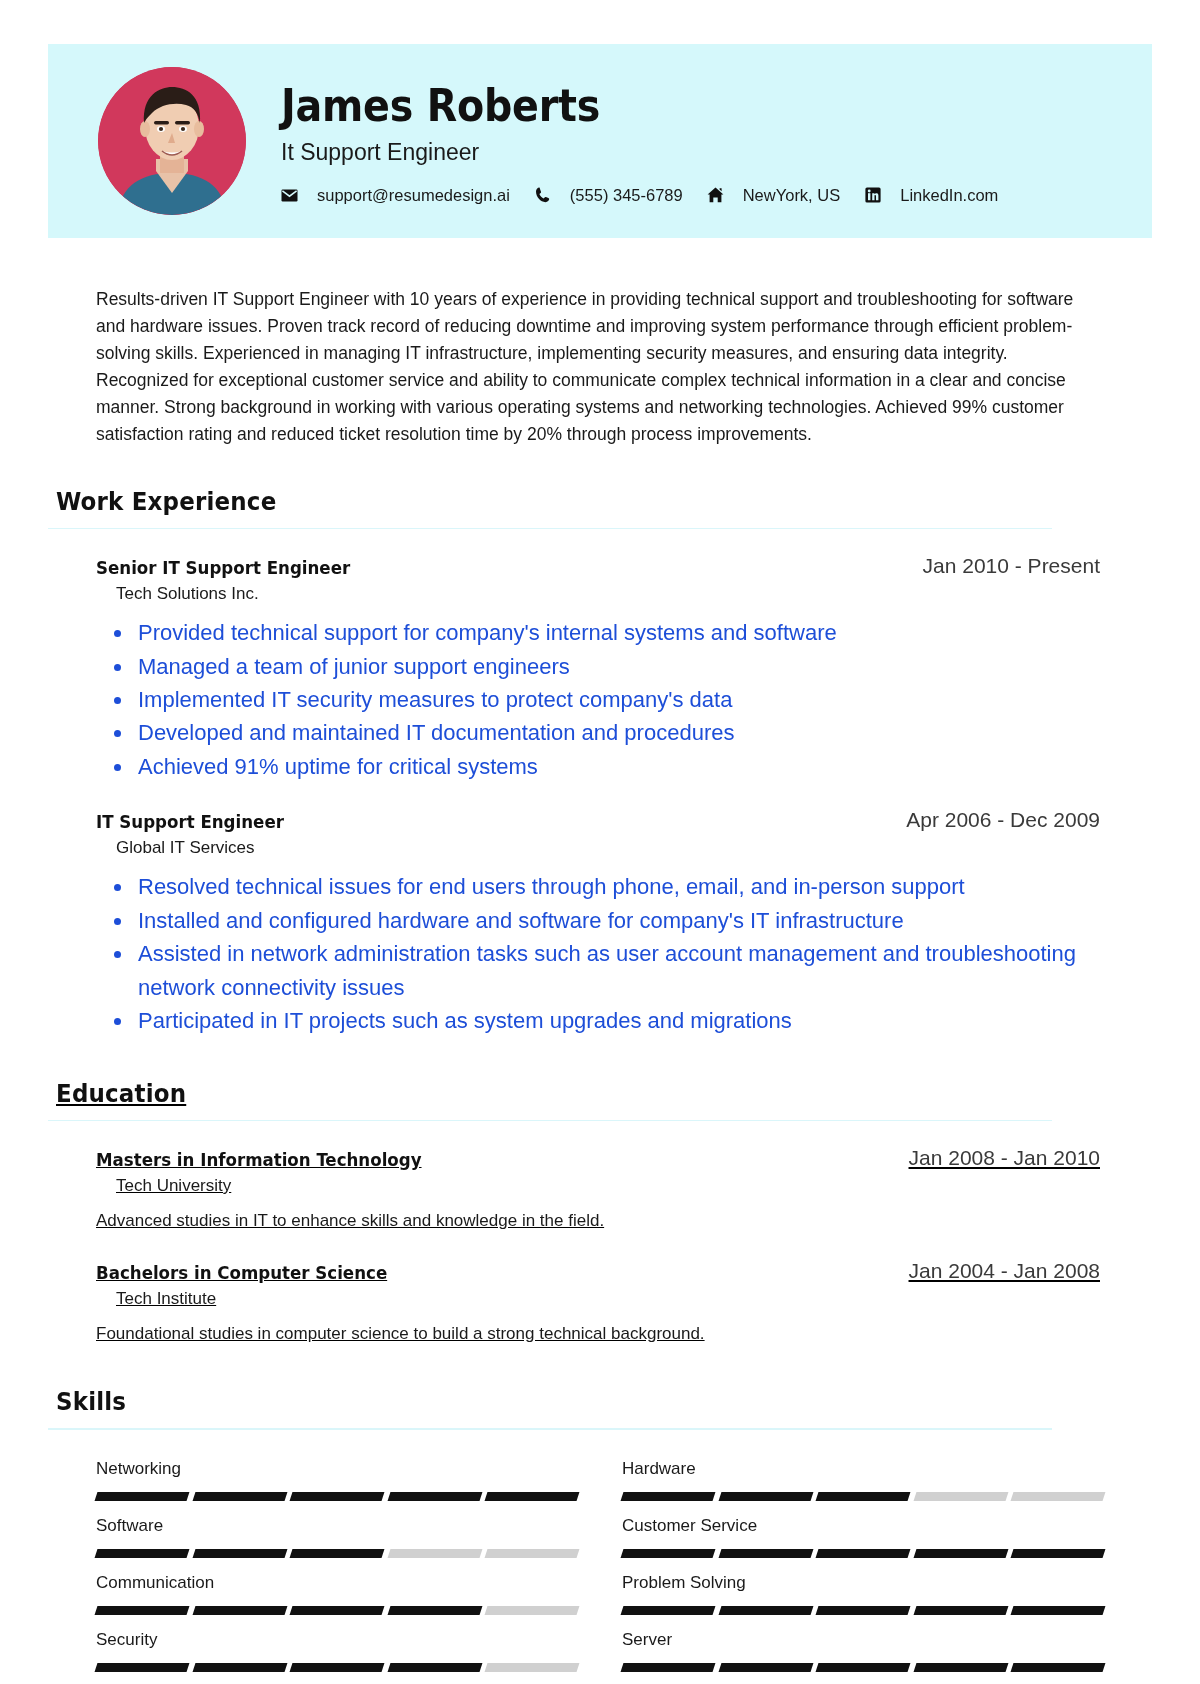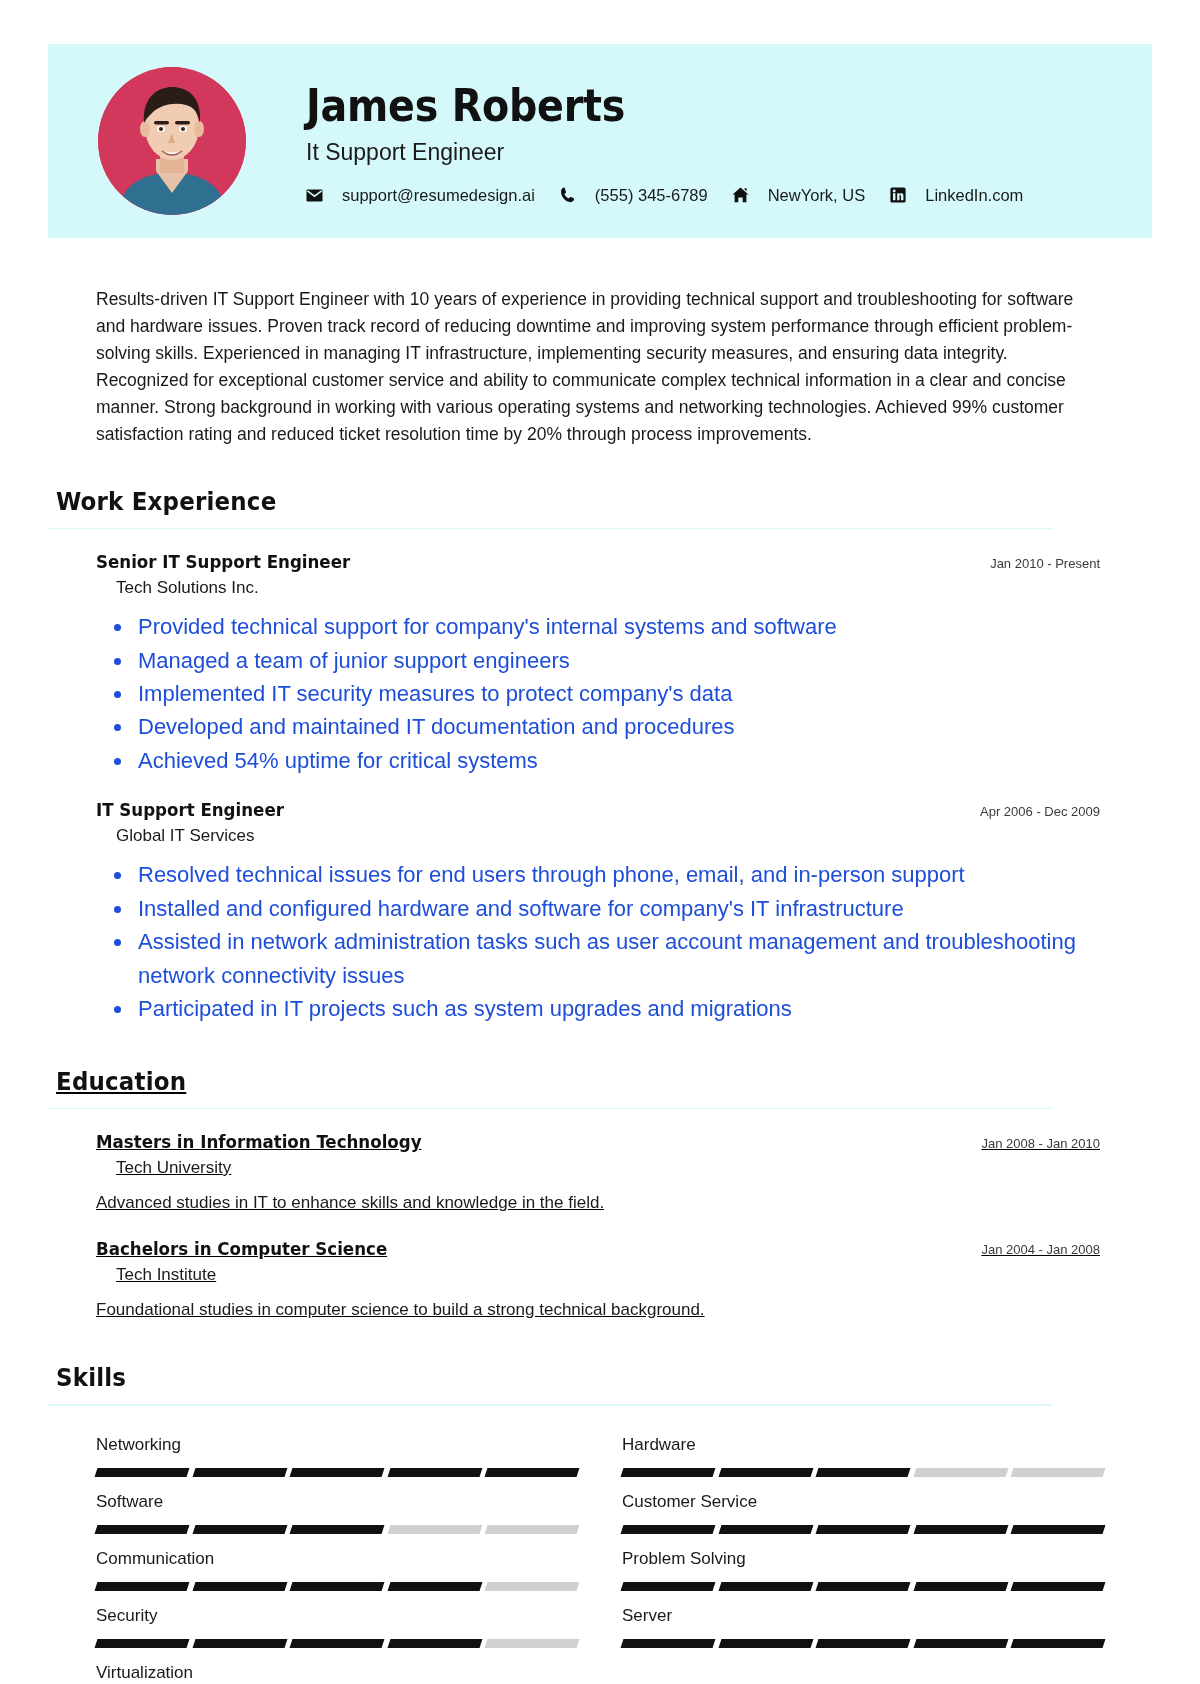--- a/index.html
+++ b/index.html
@@ -35,21 +35,21 @@
     height: 148px;
     flex: 0 0 148px;
     border-radius: 50%;
     overflow: hidden;
     position: relative;
     background: #d1385c;
   }
   .avatar-svg { display: block; width: 148px; height: 148px; }
 
   .header-text {
-    margin-left: 60px;
+    margin-left: 35px;
     padding-top: 4px;
   }
 
   .name {
     font-family: "DejaVu Sans Condensed", "Liberation Sans Narrow", "Liberation Sans", sans-serif;
     font-size: 44px;
     font-weight: 700;
     color: #111111;
     letter-spacing: -0.2px;
     line-height: 1.08;
@@ -119,31 +119,31 @@
     background: #daf6fa;
     margin-top: 12px;
     width: 1004px;
   }
 
   .entries { padding: 0 48px; }
 
   .entry { margin-top: 22px; }
   .entry-head {
     display: flex;
-    align-items: center;
+    align-items: flex-end;
     justify-content: space-between;
   }
   .entry-role {
     font-family: "DejaVu Sans Condensed", "Liberation Sans Narrow", "Liberation Sans", sans-serif;
     font-size: 18.5px;
     font-weight: 700;
     color: #111111;
   }
   .entry-date {
-    font-size: 13px;
+    font-size: 21px;
     color: #3a3a3a;
     white-space: nowrap;
     padding-top: 3px;
     padding-right: 4px;
   }
   .entry-org {
     font-size: 17px;
     color: #1a1a1a;
     margin-top: 6px;
     margin-left: 20px;
@@ -307,21 +307,21 @@
         <div class="entry-head">
           <div class="entry-role">Senior IT Support Engineer</div>
           <div class="entry-date">Jan 2010 - Present</div>
         </div>
         <div class="entry-org">Tech Solutions Inc.</div>
         <ul class="bullets">
           <li>Provided technical support for company's internal systems and software</li>
           <li>Managed a team of junior support engineers</li>
           <li>Implemented IT security measures to protect company's data</li>
           <li>Developed and maintained IT documentation and procedures</li>
-          <li>Achieved 54% uptime for critical systems</li>
+          <li>Achieved 91% uptime for critical systems</li>
         </ul>
       </div>
 
       <div class="entry">
         <div class="entry-head">
           <div class="entry-role">IT Support Engineer</div>
           <div class="entry-date">Apr 2006 - Dec 2009</div>
         </div>
         <div class="entry-org">Global IT Services</div>
         <ul class="bullets">

